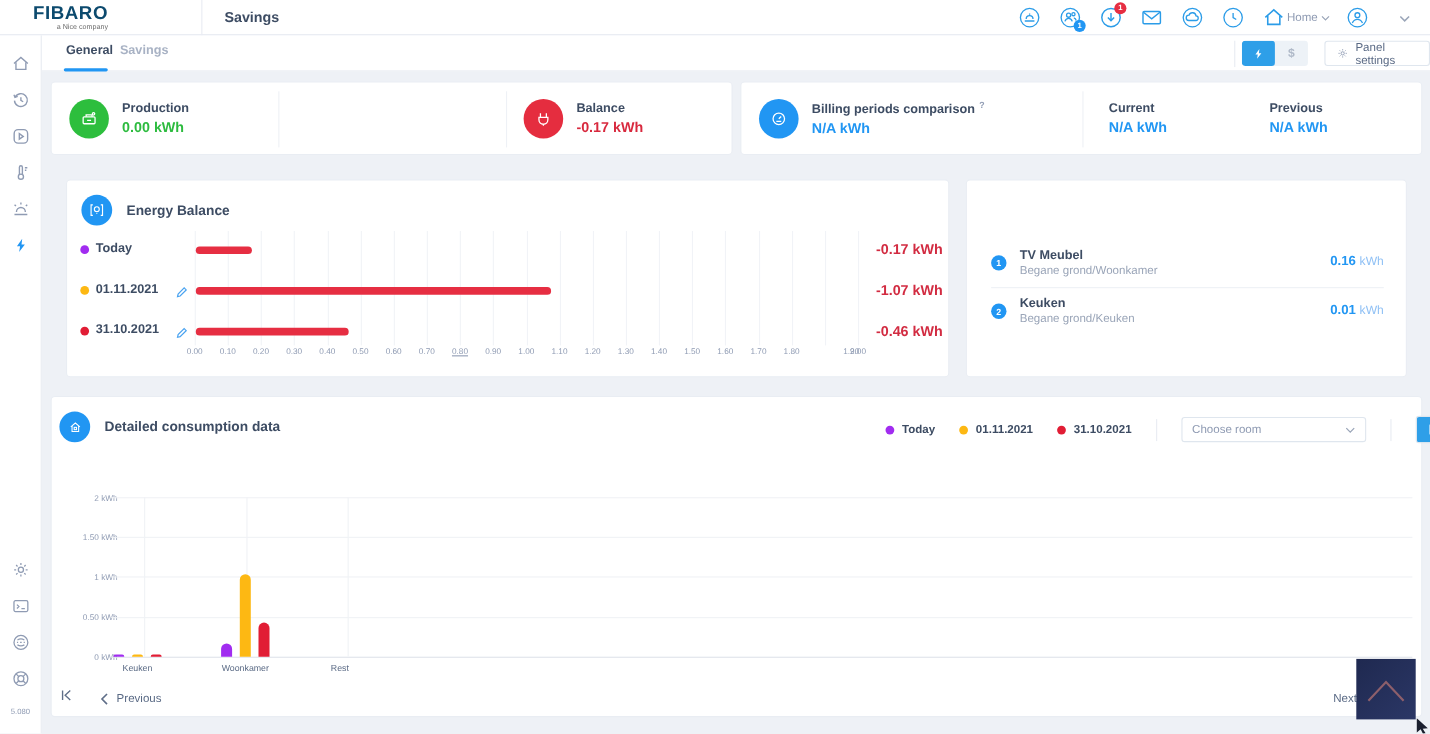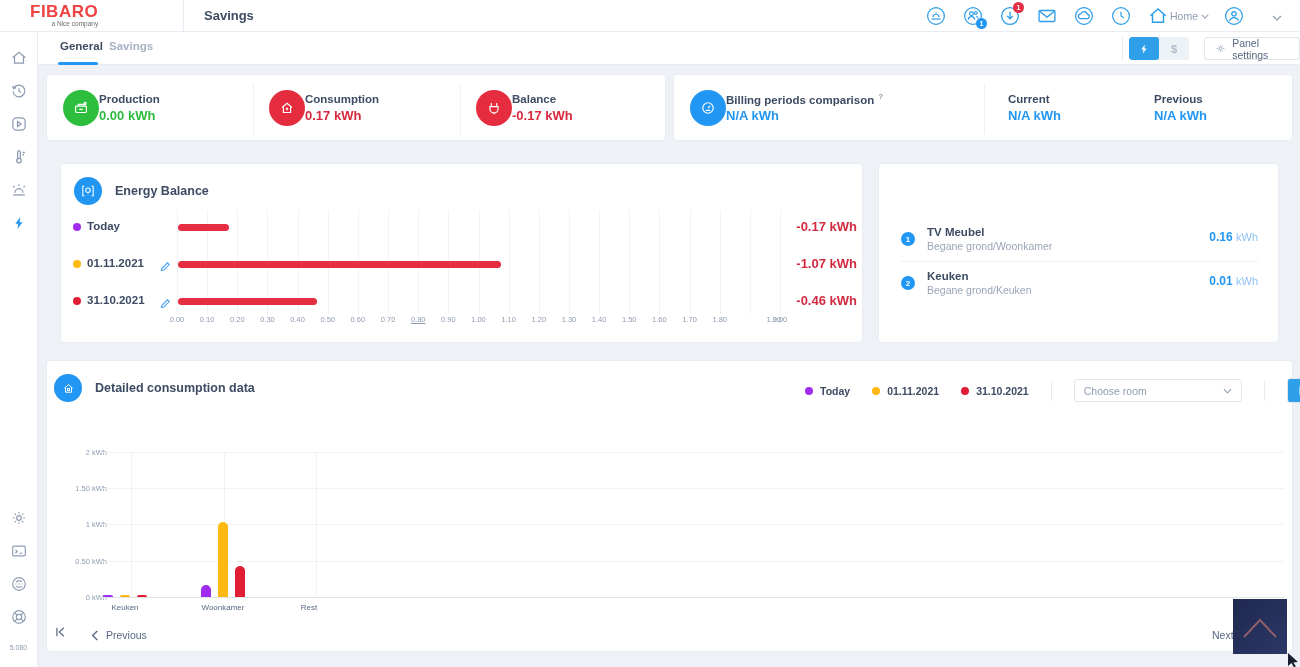--- a/index.html
+++ b/index.html
@@ -1,21 +1,21 @@
 <!DOCTYPE html>
 <html><head>
 <meta charset="utf-8">
 <style>
   * { margin:0; padding:0; box-sizing:border-box; }
   html,body { width:1300px; height:667px; font-family:"Liberation Sans", sans-serif; background:#eef1f6; overflow:hidden; position:relative; }
 
   
   .topbar { position:absolute; left:0; top:0; width:1300px; height:32px; background:#fff; border-bottom:1px solid #e8ecf2; z-index:30; }
   .logo { position:absolute; left:30px; top:3px; line-height:1; }
-  .logo .main { font-size:17px; font-weight:800; letter-spacing:.5px; color:#ef4444; }
+  .logo .main { font-size:17px; font-weight:800; letter-spacing:.5px; color:#0c4a6e; }
   .logo .sub { font-size:6.5px; color:#6b6b6b; display:block; text-align:right; margin-top:1px; }
   .tb-divider { position:absolute; left:183px; top:0; width:1px; height:32px; background:#e8ecf2; }
   .tb-title { position:absolute; left:204px; top:8px; font-size:13px; font-weight:700; color:#3d4c63; }
   .tb-icons { position:absolute; right:10px; top:0; height:32px; display:flex; align-items:center; }
   .tb-ic { position:relative; width:24px; height:24px; margin-left:13px; display:flex; align-items:center; justify-content:center; cursor:pointer; }
   .badge { position:absolute; min-width:11px; height:11px; border-radius:6px; color:#fff; font-size:7px; font-weight:700; display:flex; align-items:center; justify-content:center; padding:0 2px; }
   .badge.b-blue { right:-2px; bottom:-1px; background:#2196f3; }
   .badge.b-red { right:-2px; top:-2px; background:#e62e42; }
   .home-group { display:flex; align-items:center; margin-left:14px; cursor:pointer; }
   .home-label { font-size:10.5px; color:#8f9bb3; margin:0 3px 0 1px; }
@@ -42,21 +42,21 @@
   .panel-settings { position:absolute; left:1166px; top:5px; height:23px; padding:0 10px; background:#fff; border:1px solid #dfe6ee; border-radius:3px; display:flex; align-items:center; gap:6px; font-size:10.5px; color:#5a6a85; cursor:pointer; }
 
   
   .content { position:absolute; left:38px; top:65px; width:1262px; height:602px; background:#eef1f6; }
   .card { position:absolute; background:#fff; border:1px solid #e9edf3; border-radius:4px; }
   .card-summary-left  { left:8px;   top:9px; width:620px; height:67px; }
   .card-summary-right { left:635px; top:9px; width:620px; height:67px; }
   .sum-sec { position:absolute; top:0; height:100%; display:flex; align-items:center; padding-left:16px; }
   .sum-divider { position:absolute; top:8px; width:1px; height:51px; background:#eef1f6; }
   .circle-ic { width:36px; height:36px; border-radius:50%; display:flex; align-items:center; justify-content:center; flex:0 0 auto; }
-  .sum-text { }
+  .sum-text { margin-left:12px; }
   .sum-label { font-size:11.5px; font-weight:700; color:#3d4c63; margin-bottom:3px; white-space:nowrap; }
   .sum-help { font-size:8px; color:#8f9bb3; vertical-align:super; margin-left:4px; font-weight:700; }
   .sum-value { font-size:13px; font-weight:700; white-space:nowrap; }
   .v-green { color:#2dbb3f; } .v-red { color:#d8293e; } .v-blue { color:#2196f3; }
 
   .panel { position:absolute; background:#fff; border:1px solid #e9edf3; border-radius:4px; }
   .panel-eb { left:22px; top:98px; width:803px; height:180px; }
   .panel-td { left:840px; top:98px; width:401px; height:180px; }
   .panel-dc { left:8px; top:295px; width:1247px; height:292px; }
   .panel-head { position:absolute; display:flex; align-items:center; gap:13px; }
@@ -294,33 +294,20 @@
             <path d="M7 8V6h6v2M8 11.5h4"></path>
             <circle cx="14.5" cy="5" r="1.2"></circle>
           </svg>
       </div>
       <div class="sum-text">
         <div class="sum-label">Production</div>
         <div class="sum-value v-green">0.00 kWh</div>
       </div>
     </div>
     <div class="sum-divider" style="left:206px;"></div>
-    <div class="sum-sec" style="left:206px;">
-      <div class="circle-ic" style="background:#e52d3f;">
-        <svg width="18" height="18" viewBox="0 0 20 20" fill="none" stroke="#fff" stroke-width="1.3">
-            <path d="M4.5 9.5L10 4.8l5.5 4.7"></path>
-            <path d="M6 8.5v6.5h8V8.5"></path>
-            <path d="M10 9.5v3M8.7 11h2.6"></path>
-          </svg>
-      </div>
-      <div class="sum-text">
-        <div class="sum-label">Consumption</div>
-        <div class="sum-value v-red">0.17 kWh</div>
-      </div>
-    </div>
     <div class="sum-divider" style="left:413px;"></div>
     <div class="sum-sec" style="left:413px;">
       <div class="circle-ic" style="background:#e52d3f;">
         <svg width="18" height="18" viewBox="0 0 20 20" fill="none" stroke="#fff" stroke-width="1.3">
             <path d="M7 4.5v4M13 4.5v4"></path>
             <path d="M5.5 8.5h9v2.5a4.5 4.5 0 0 1-9 0z"></path>
             <path d="M10 15.5v1.5"></path>
           </svg>
       </div>
       <div class="sum-text">

